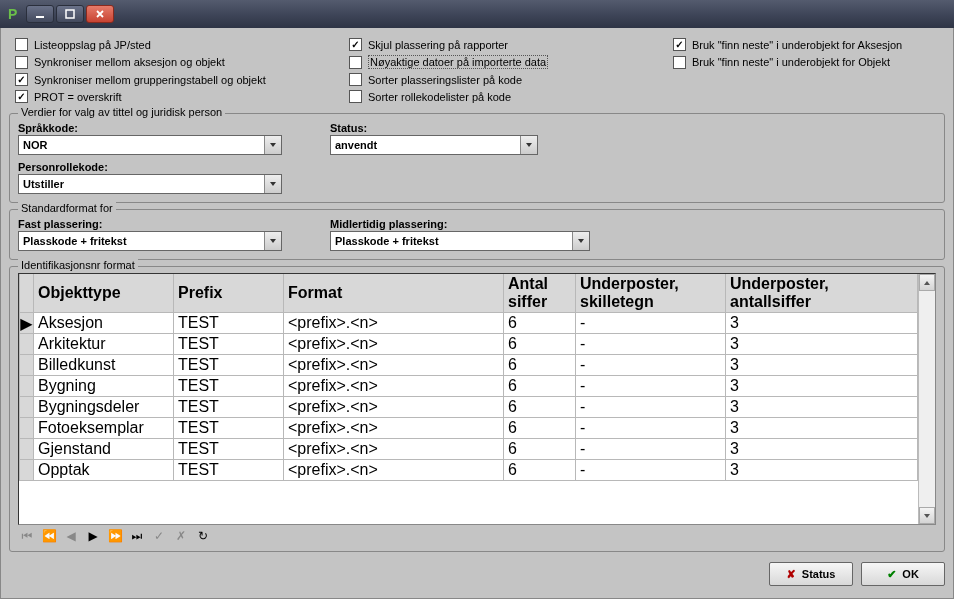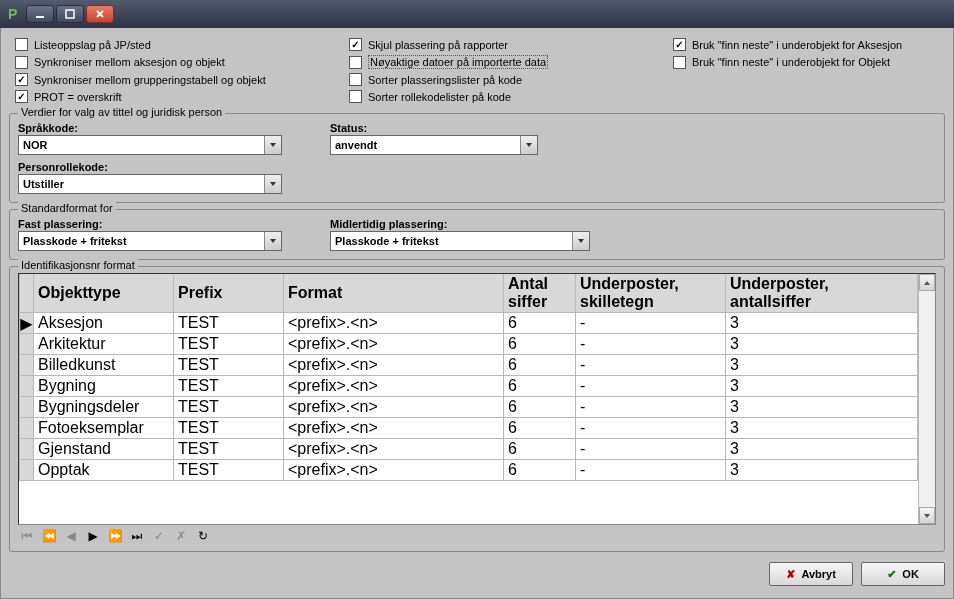--- a/index.html
+++ b/index.html
@@ -484,21 +484,21 @@
         <span class="nav-btn active">⏭</span>
         <span class="nav-btn">✓</span>
         <span class="nav-btn">✗</span>
         <span class="nav-btn active">↻</span>
       </div>
     </div>
 
     <div class="button-bar">
       <div class="btn">
         <span class="glyph red">✘</span>
-        <span>Avbryt</span>
+        <span>Status</span>
       </div>
       <div class="btn">
         <span class="glyph green">✔</span>
         <span>OK</span>
       </div>
     </div>
 
   </div>
 </div>
 

